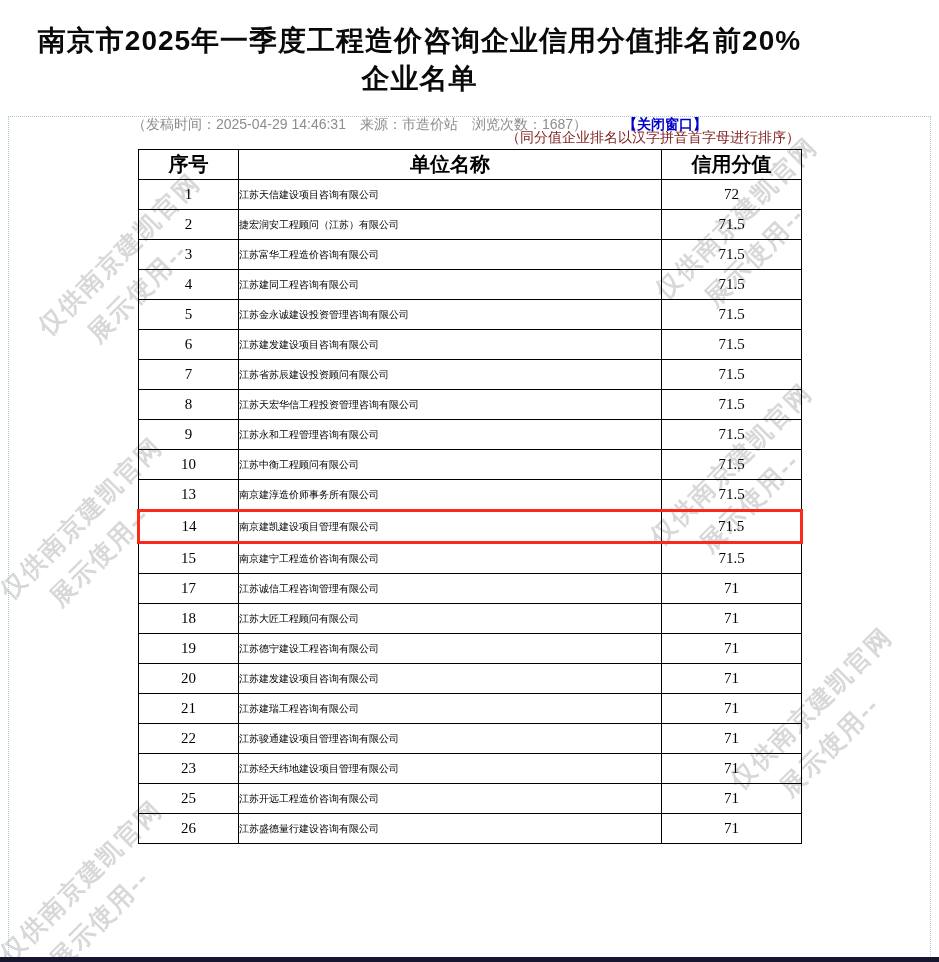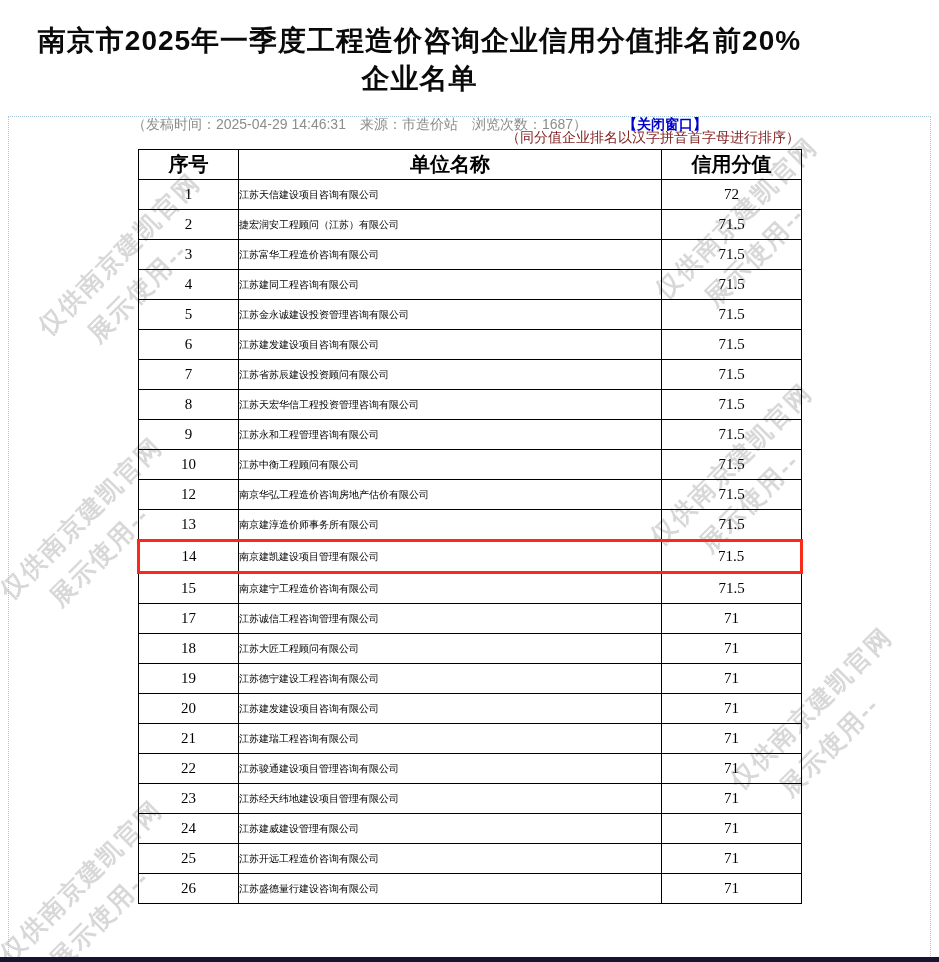--- a/index.html
+++ b/index.html
@@ -171,25 +171,20 @@
     <td class="c-rank">9</td>
     <td class="c-name">江苏永和工程管理咨询有限公司</td>
     <td class="c-score">71.5</td>
   </tr>
           <tr>
     <td class="c-rank">10</td>
     <td class="c-name">江苏中衡工程顾问有限公司</td>
     <td class="c-score">71.5</td>
   </tr>
           <tr>
-    <td class="c-rank">12</td>
-    <td class="c-name">南京华弘工程造价咨询房地产估价有限公司</td>
-    <td class="c-score">71.5</td>
-  </tr>
-          <tr>
     <td class="c-rank">13</td>
     <td class="c-name">南京建淳造价师事务所有限公司</td>
     <td class="c-score">71.5</td>
   </tr>
           <tr class="hl">
     <td class="c-rank">14</td>
     <td class="c-name">南京建凯建设项目管理有限公司</td>
     <td class="c-score">71.5</td>
   </tr>
           <tr>
@@ -226,25 +221,20 @@
     <td class="c-rank">22</td>
     <td class="c-name">江苏骏通建设项目管理咨询有限公司</td>
     <td class="c-score">71</td>
   </tr>
           <tr>
     <td class="c-rank">23</td>
     <td class="c-name">江苏经天纬地建设项目管理有限公司</td>
     <td class="c-score">71</td>
   </tr>
           <tr>
-    <td class="c-rank">24</td>
-    <td class="c-name">江苏建威建设管理有限公司</td>
-    <td class="c-score">71</td>
-  </tr>
-          <tr>
     <td class="c-rank">25</td>
     <td class="c-name">江苏开远工程造价咨询有限公司</td>
     <td class="c-score">71</td>
   </tr>
           <tr>
     <td class="c-rank">26</td>
     <td class="c-name">江苏盛德量行建设咨询有限公司</td>
     <td class="c-score">71</td>
   </tr>
         </tbody>

